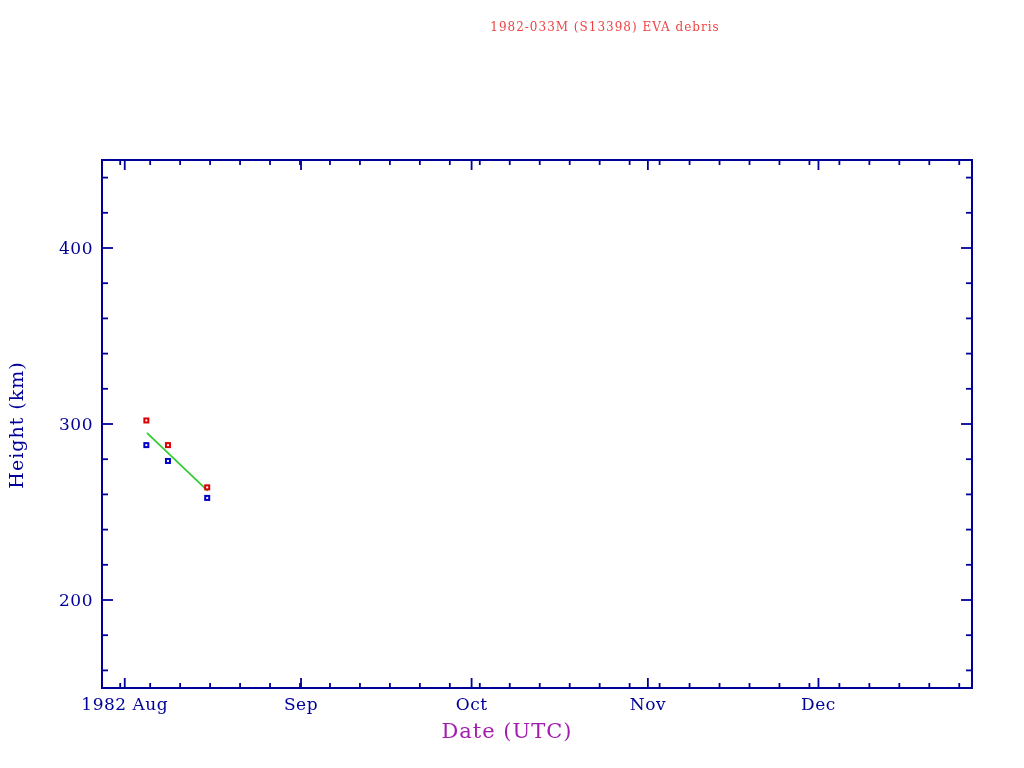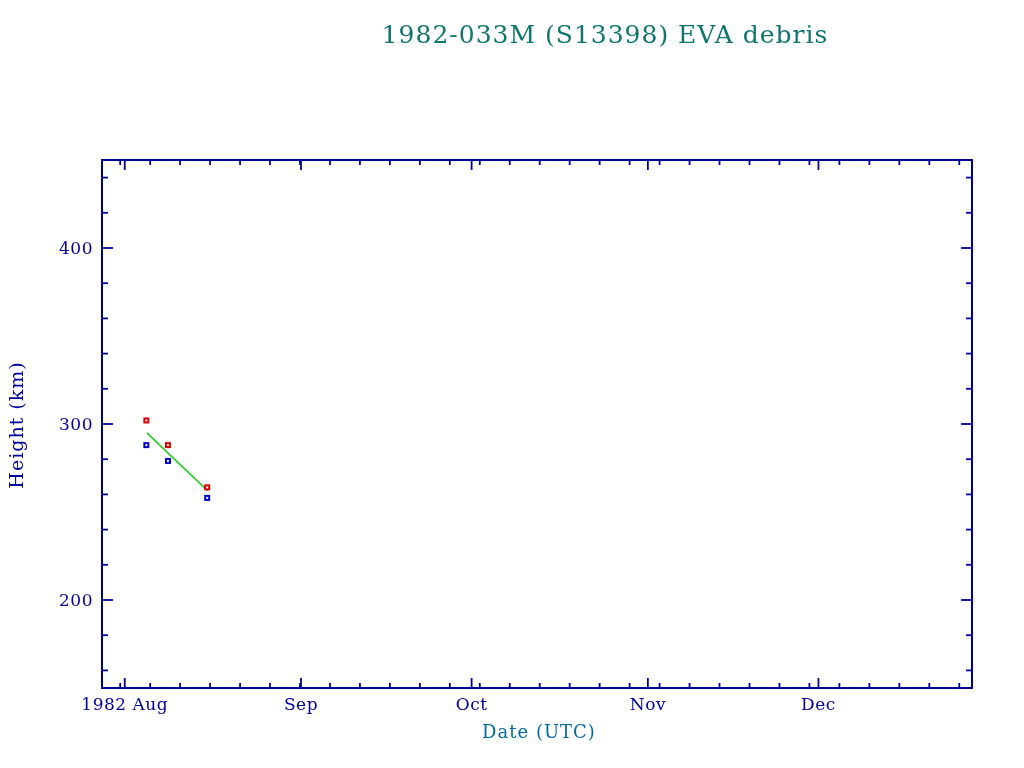--- a/index.html
+++ b/index.html
@@ -1,23 +1,23 @@
 <!DOCTYPE html>
 <html><head>
 <meta charset="utf-8">
 <style>
   html,body{margin:0;padding:0;}
   body{width:1024px;height:768px;background:#ffffff;position:relative;overflow:hidden;
        font-family:"DejaVu Serif",serif;}
   .chart-title{position:absolute;top:20px;left:605px;transform:translateX(-50%);
-       font-size:25px;letter-spacing:1px;color:#0f766e;white-space:nowrap;}
+       font-size:12px;letter-spacing:1px;color:#ef4444;white-space:nowrap;}
   .y-label{position:absolute;top:425px;left:16px;transform:translate(-50%,-50%) rotate(-90deg);
        font-size:19px;letter-spacing:1px;color:#000099;white-space:nowrap;}
-  .x-label{position:absolute;top:731px;left:539px;transform:translate(-50%,-50%);
-       font-size:18px;letter-spacing:1px;color:#0369a1;white-space:nowrap;}
+  .x-label{position:absolute;top:731px;left:507px;transform:translate(-50%,-50%);
+       font-size:21px;letter-spacing:1px;color:#a21caf;white-space:nowrap;}
   svg{position:absolute;top:0;left:0;}
   svg text{font-family:"DejaVu Serif",serif;font-size:17px;letter-spacing:0.5px;}
 </style>
 </head>
 <body>
 
 <div class="chart-title">1982-033M (S13398) EVA debris</div>
 <div class="y-label">Height (km)</div>
 <div class="x-label">Date (UTC)</div>
 <svg id="plot" width="1024" height="768">

